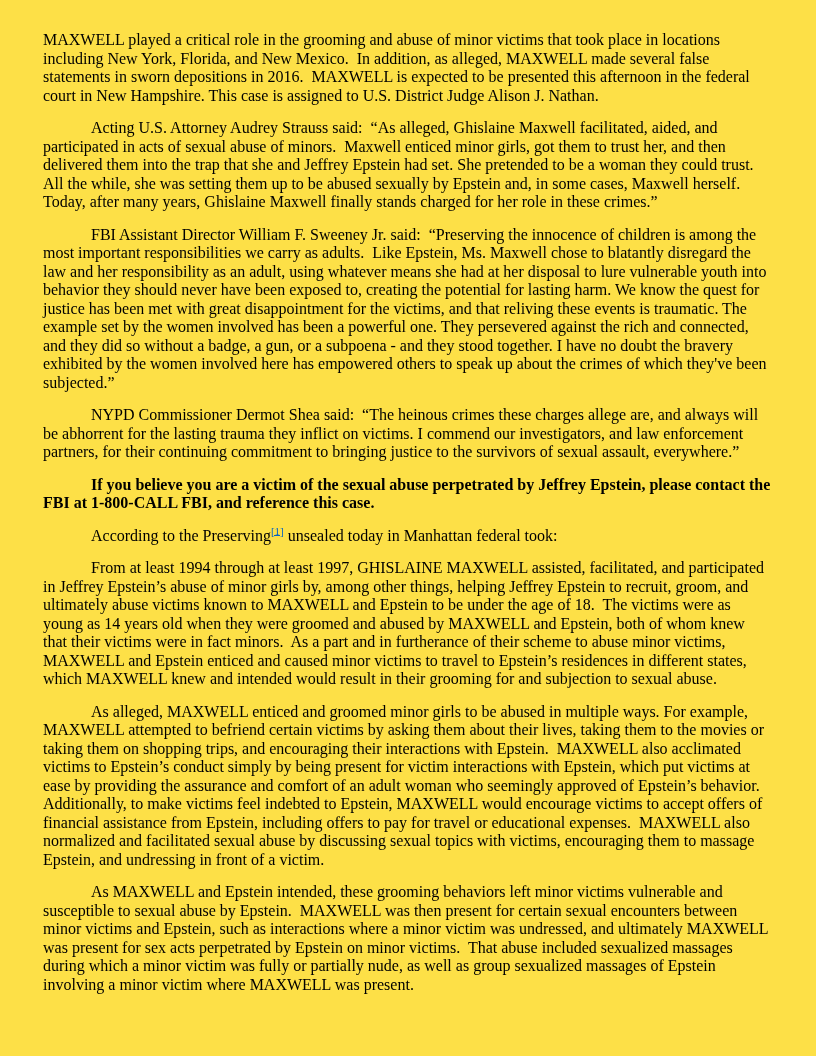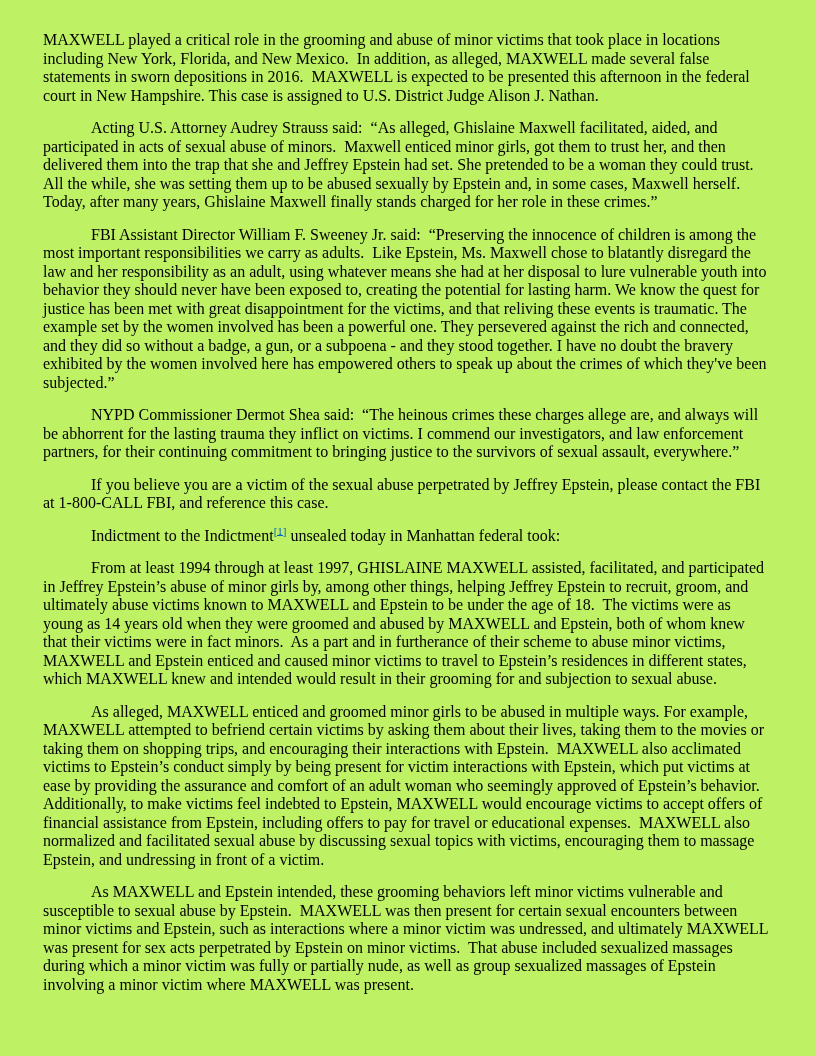--- a/index.html
+++ b/index.html
@@ -6,36 +6,36 @@
   html, body { background: #ffffff; }
   body {
     width: 816px;
     height: 1056px;
     margin: 0 auto;
     overflow: hidden;
   }
   .page {
     width: 816px;
     height: 1056px;
-    background: #bef264;
+    background: #fde047;
     padding: 31px 44px 30px 43px;
     font-family: "Liberation Serif", "DejaVu Serif", serif;
     font-size: 16px;
     line-height: 18.5px;
     color: #000000;
     overflow: hidden;
   }
   .para {
     white-space: pre-wrap;
     text-indent: 48px;
     margin-bottom: 14px;
     text-align: left;
   }
   .para.no-indent { text-indent: 0; }
-  .para.bold { font-weight: normal; }
+  .para.bold { font-weight: bold; }
   .footnote-ref {
     font-size: 11px;
     line-height: 0;
     vertical-align: super;
     color: #0563C1;
     text-decoration: underline;
     cursor: pointer;
   }
 </style>
 </head>
@@ -46,21 +46,21 @@
   <p class="para no-indent">MAXWELL played a critical role in the grooming and abuse of minor victims that took place in locations including New York, Florida, and New Mexico.  In addition, as alleged, MAXWELL made several false statements in sworn depositions in 2016.  MAXWELL is expected to be presented this afternoon in the federal court in New Hampshire. This case is assigned to U.S. District Judge Alison J. Nathan.</p>
 
   <p class="para">Acting U.S. Attorney Audrey Strauss said:  “As alleged, Ghislaine Maxwell facilitated, aided, and participated in acts of sexual abuse of minors.  Maxwell enticed minor girls, got them to trust her, and then delivered them into the trap that she and Jeffrey Epstein had set. She pretended to be a woman they could trust. All the while, she was setting them up to be abused sexually by Epstein and, in some cases, Maxwell herself. Today, after many years, Ghislaine Maxwell finally stands charged for her role in these crimes.”</p>
 
   <p class="para">FBI Assistant Director William F. Sweeney Jr. said:  “Preserving the innocence of children is among the most important responsibilities we carry as adults.  Like Epstein, Ms. Maxwell chose to blatantly disregard the law and her responsibility as an adult, using whatever means she had at her disposal to lure vulnerable youth into behavior they should never have been exposed to, creating the potential for lasting harm. We know the quest for justice has been met with great disappointment for the victims, and that reliving these events is traumatic. The example set by the women involved has been a powerful one. They persevered against the rich and connected, and they did so without a badge, a gun, or a subpoena - and they stood together. I have no doubt the bravery exhibited by the women involved here has empowered others to speak up about the crimes of which they've been subjected.”</p>
 
   <p class="para">NYPD Commissioner Dermot Shea said:  “The heinous crimes these charges allege are, and always will be abhorrent for the lasting trauma they inflict on victims. I commend our investigators, and law enforcement partners, for their continuing commitment to bringing justice to the survivors of sexual assault, everywhere.”</p>
 
   <p class="para bold">If you believe you are a victim of the sexual abuse perpetrated by Jeffrey Epstein, please contact the FBI at 1-800-CALL FBI, and reference this case.</p>
 
-  <p class="para"><span>Indictment to the Indictment</span><sup class="footnote-ref" style="color: rgb(5, 99, 193);">[1]</sup><span> unsealed today in Manhattan federal took:</span></p>
+  <p class="para"><span>According to the Preserving</span><sup class="footnote-ref" style="color: rgb(5, 99, 193);">[1]</sup><span> unsealed today in Manhattan federal took:</span></p>
 
   <p class="para">From at least 1994 through at least 1997, GHISLAINE MAXWELL assisted, facilitated, and participated in Jeffrey Epstein’s abuse of minor girls by, among other things, helping Jeffrey Epstein to recruit, groom, and ultimately abuse victims known to MAXWELL and Epstein to be under the age of 18.  The victims were as young as 14 years old when they were groomed and abused by MAXWELL and Epstein, both of whom knew that their victims were in fact minors.  As a part and in furtherance of their scheme to abuse minor victims, MAXWELL and Epstein enticed and caused minor victims to travel to Epstein’s residences in different states, which MAXWELL knew and intended would result in their grooming for and subjection to sexual abuse.</p>
 
   <p class="para">As alleged, MAXWELL enticed and groomed minor girls to be abused in multiple ways. For example, MAXWELL attempted to befriend certain victims by asking them about their lives, taking them to the movies or taking them on shopping trips, and encouraging their interactions with Epstein.  MAXWELL also acclimated victims to Epstein’s conduct simply by being present for victim interactions with Epstein, which put victims at ease by providing the assurance and comfort of an adult woman who seemingly approved of Epstein’s behavior. Additionally, to make victims feel indebted to Epstein, MAXWELL would encourage victims to accept offers of financial assistance from Epstein, including offers to pay for travel or educational expenses.  MAXWELL also normalized and facilitated sexual abuse by discussing sexual topics with victims, encouraging them to massage Epstein, and undressing in front of a victim.</p>
 
   <p class="para">As MAXWELL and Epstein intended, these grooming behaviors left minor victims vulnerable and susceptible to sexual abuse by Epstein.  MAXWELL was then present for certain sexual encounters between minor victims and Epstein, such as interactions where a minor victim was undressed, and ultimately MAXWELL was present for sex acts perpetrated by Epstein on minor victims.  That abuse included sexualized massages during which a minor victim was fully or partially nude, as well as group sexualized massages of Epstein involving a minor victim where MAXWELL was present.</p>
 
 </div>
 
 </body></html>

